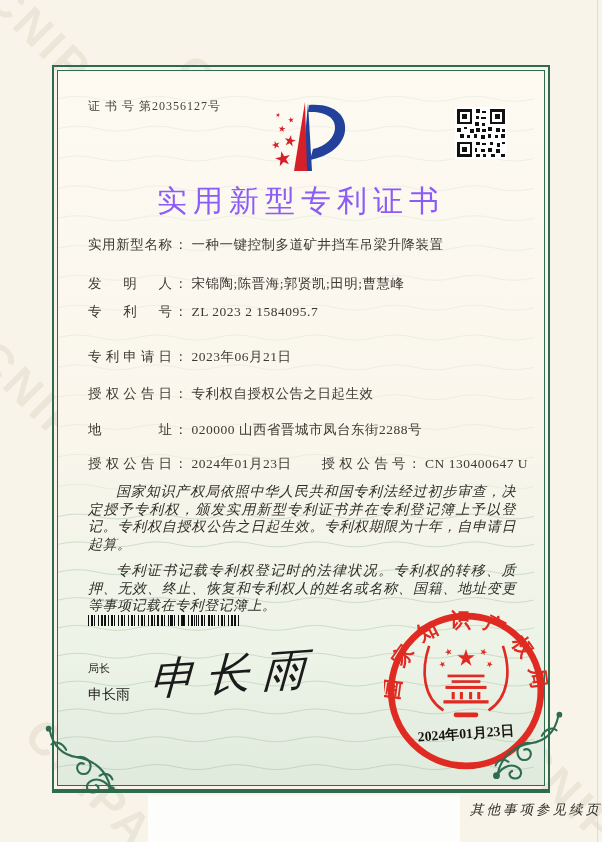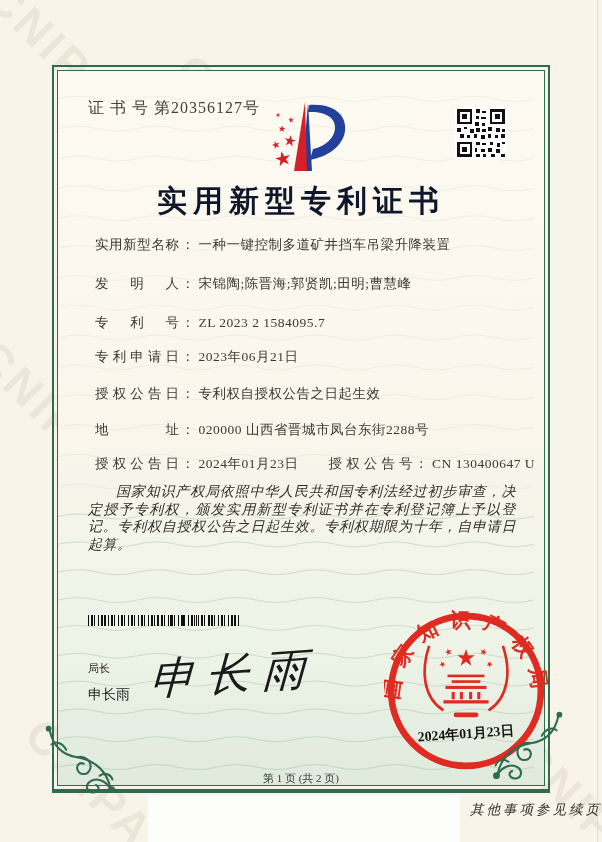--- a/index.html
+++ b/index.html
@@ -30,31 +30,31 @@
     box-sizing:border-box;
   }
   .frame-inner{
     position:absolute;inset:3px;border:1px solid #2e6b4f;
     background:linear-gradient(180deg,#fdfaf2 0%,#faf6ec 50%,#edf3e7 82%,#dfeadd 100%);
     overflow:hidden;
   }
   .waves{position:absolute;left:0;top:0;width:100%;height:100%;}
 
   
-  .cert-number{position:absolute;left:88px;top:98px;font-size:16px;letter-spacing:1px;color:#44423a;}
+  .cert-number{position:absolute;left:88px;top:98px;font-size:12px;letter-spacing:1px;color:#44423a;}
   .logo{position:absolute;left:252px;top:97px;width:96px;height:80px;}
   .qr{position:absolute;left:455px;top:107px;width:52px;height:52px;background:#fff;}
   .title{
     position:absolute;left:0;top:181px;width:100%;text-align:center;
-    font-size:30px;font-weight:bold;color:#0f172a;letter-spacing:6px;
+    font-size:30px;font-weight:normal;color:#8b5cf6;letter-spacing:6px;
   }
 
   
   .fields{position:absolute;left:88px;top:236px;width:440px;font-size:13.5px;color:#3b3a33;}
-  .frow{position:absolute;left:0;white-space:nowrap;margin-left:7px;}
+  .frow{position:absolute;left:0;white-space:nowrap;}
   .flabel{
     display:inline-block;width:84px;
     text-align:justify;text-align-last:justify;
     vertical-align:top;
   }
   .fcolon{display:inline-block;margin:0 4px 0 2px;}
   .fvalue{letter-spacing:.5px;}
   .fpair2{margin-left:30px;}
 
   
@@ -227,39 +227,40 @@
 
   <div class="title">实用新型专利证书</div>
 
   <div class="fields">
     <div class="frow" style="top:0">
       <span class="flabel">实用新型名称</span><span class="fcolon">：</span><span class="fvalue">一种一键控制多道矿井挡车吊梁升降装置</span>
     </div>
     <div class="frow" style="top:39px">
       <span class="flabel">发明人</span><span class="fcolon">：</span><span class="fvalue">宋锦陶;陈晋海;郭贤凯;田明;曹慧峰</span>
     </div>
-    <div class="frow" style="top:78px">
+    <div class="frow" style="top:67px">
       <span class="flabel">专利号</span><span class="fcolon">：</span><span class="fvalue">ZL 2023 2 1584095.7</span>
     </div>
     <div class="frow" style="top:112px">
       <span class="flabel">专利申请日</span><span class="fcolon">：</span><span class="fvalue">2023年06月21日</span>
     </div>
     <div class="frow" style="top:149px">
       <span class="flabel">授权公告日</span><span class="fcolon">：</span><span class="fvalue">专利权自授权公告之日起生效</span>
     </div>
     <div class="frow" style="top:185px">
       <span class="flabel">地址</span><span class="fcolon">：</span><span class="fvalue">020000 山西省晋城市凤台东街2288号</span>
     </div>
     <div class="frow" style="top:219px">
       <span class="flabel">授权公告日</span><span class="fcolon">：</span><span class="fvalue">2024年01月23日</span><span class="fpair2"><span class="flabel">授权公告号</span><span class="fcolon">：</span><span class="fvalue">CN 130400647 U</span></span>
     </div>
   </div>
 
   <div class="paras">
     <p class="para">国家知识产权局依照中华人民共和国专利法经过初步审查，决定授予专利权，颁发实用新型专利证书并在专利登记簿上予以登记。专利权自授权公告之日起生效。专利权期限为十年，自申请日起算。</p>
+    <p class="para">专利证书记载专利权登记时的法律状况。专利权的转移、质押、无效、终止、恢复和专利权人的姓名或名称、国籍、地址变更等事项记载在专利登记簿上。</p>
   </div>
 
   <div class="barcode"></div>
 
   <div class="sig-role">局长</div>
   <div class="sig-name">申长雨</div>
   <div class="autograph">申长雨</div>
 
   <svg class="seal" viewBox="0 0 160 160">
     <circle cx="80" cy="80" r="73" fill="none" stroke="#df2b22" stroke-width="6.5"></circle>
@@ -305,17 +306,16 @@
       <path d="M74,6 C70,26 58,34 44,36 C26,39 12,50 8,70"></path>
       <path d="M44,36 C36,34 28,40 30,48 C32,56 42,56 44,49 C45,44 41,41 37,43"></path>
       <path d="M8,70 C14,60 24,58 30,62 C36,66 34,74 27,74 C21,74 19,68 24,66"></path>
       <path d="M56,28 C60,20 68,18 72,22"></path>
       <path d="M20,56 C14,52 8,54 6,60"></path>
       <circle cx="75" cy="5" r="2" fill="#2e6b4f"></circle>
       <circle cx="7" cy="71" r="2.6" fill="#2e6b4f"></circle>
     </g>
   </svg>
 
-  <div class="page-number">第 1 页 (共 2 页)</div>
   <div class="next-sheet"></div>
   <div class="continuation">其他事项参见续页</div>
 
 </div>
 
 </body></html>

